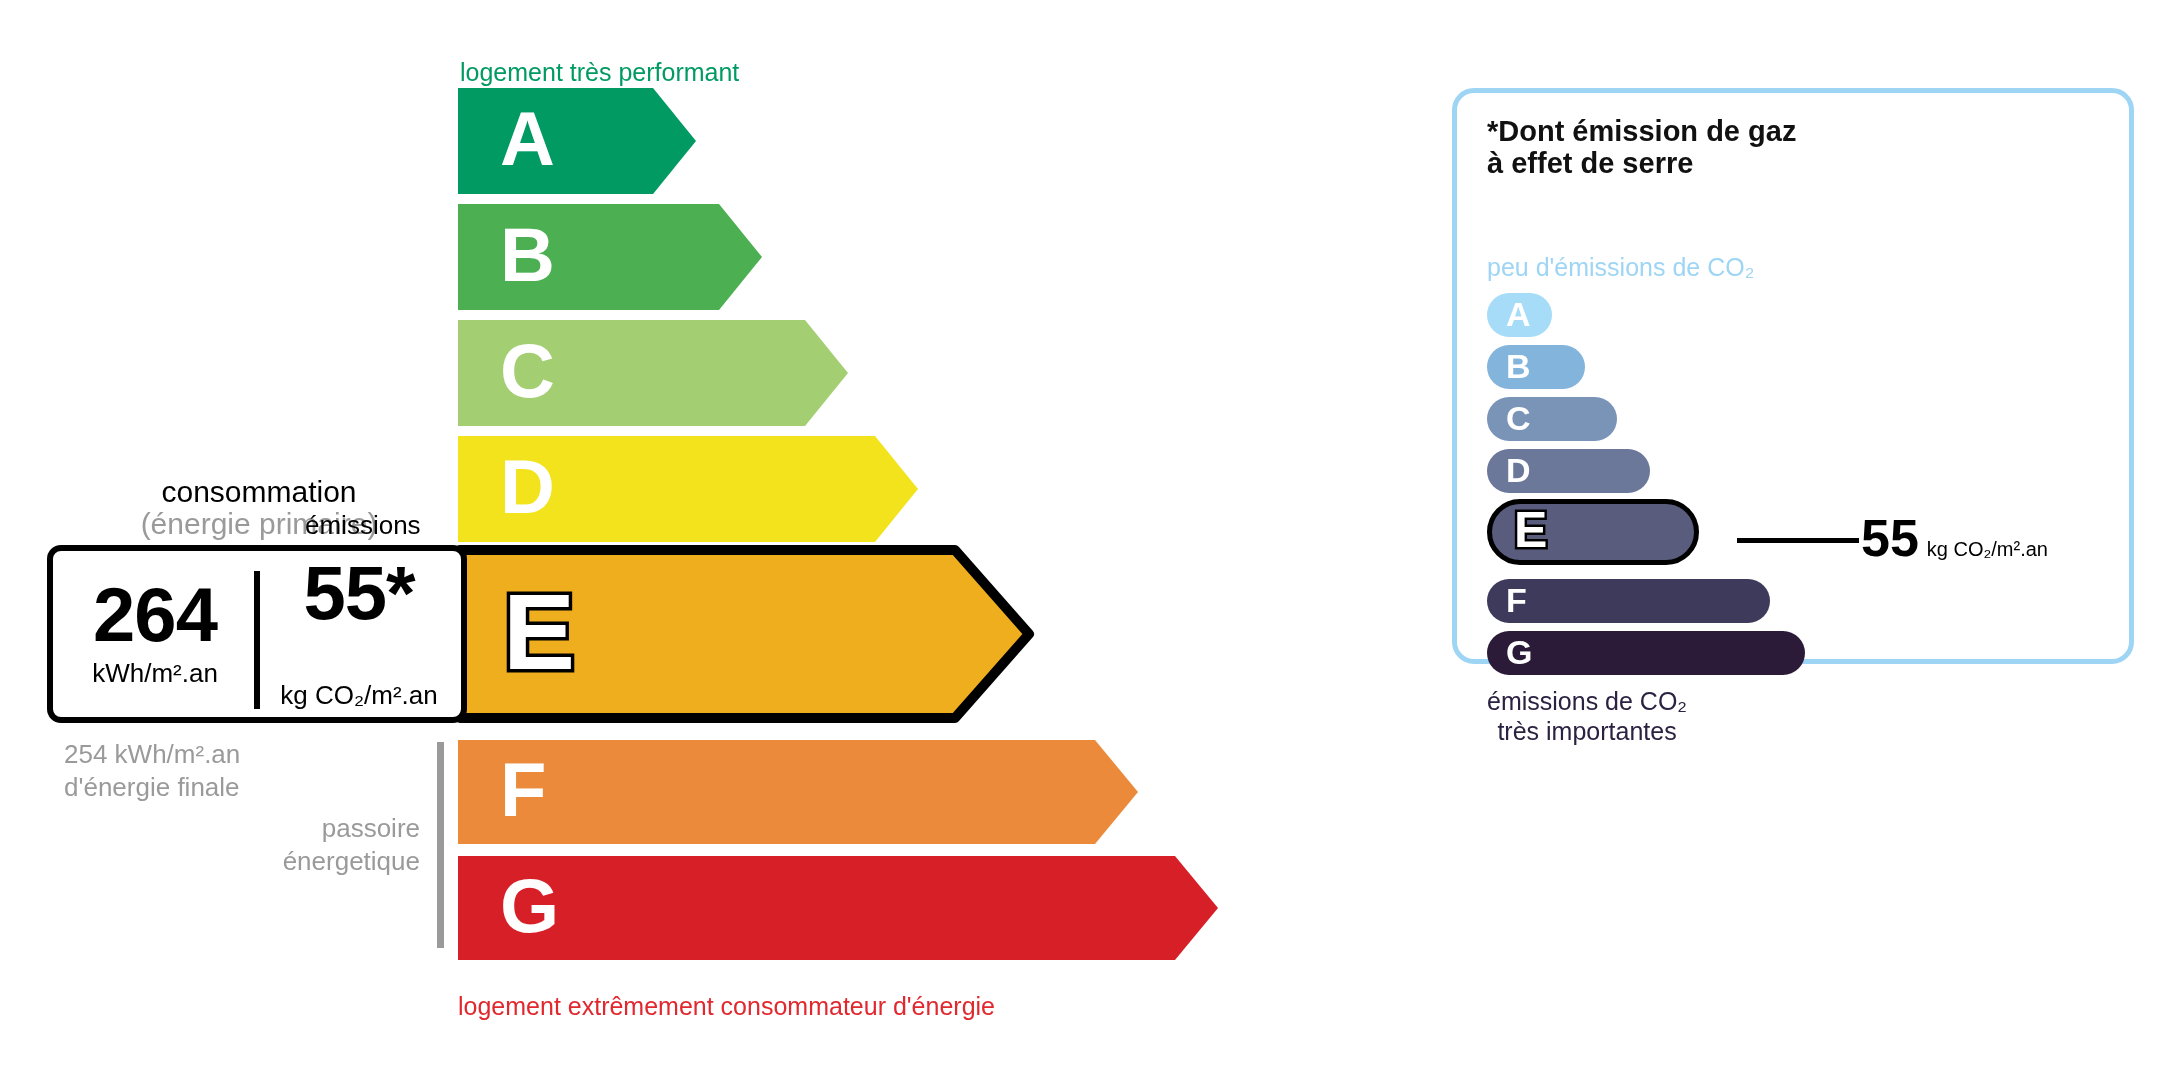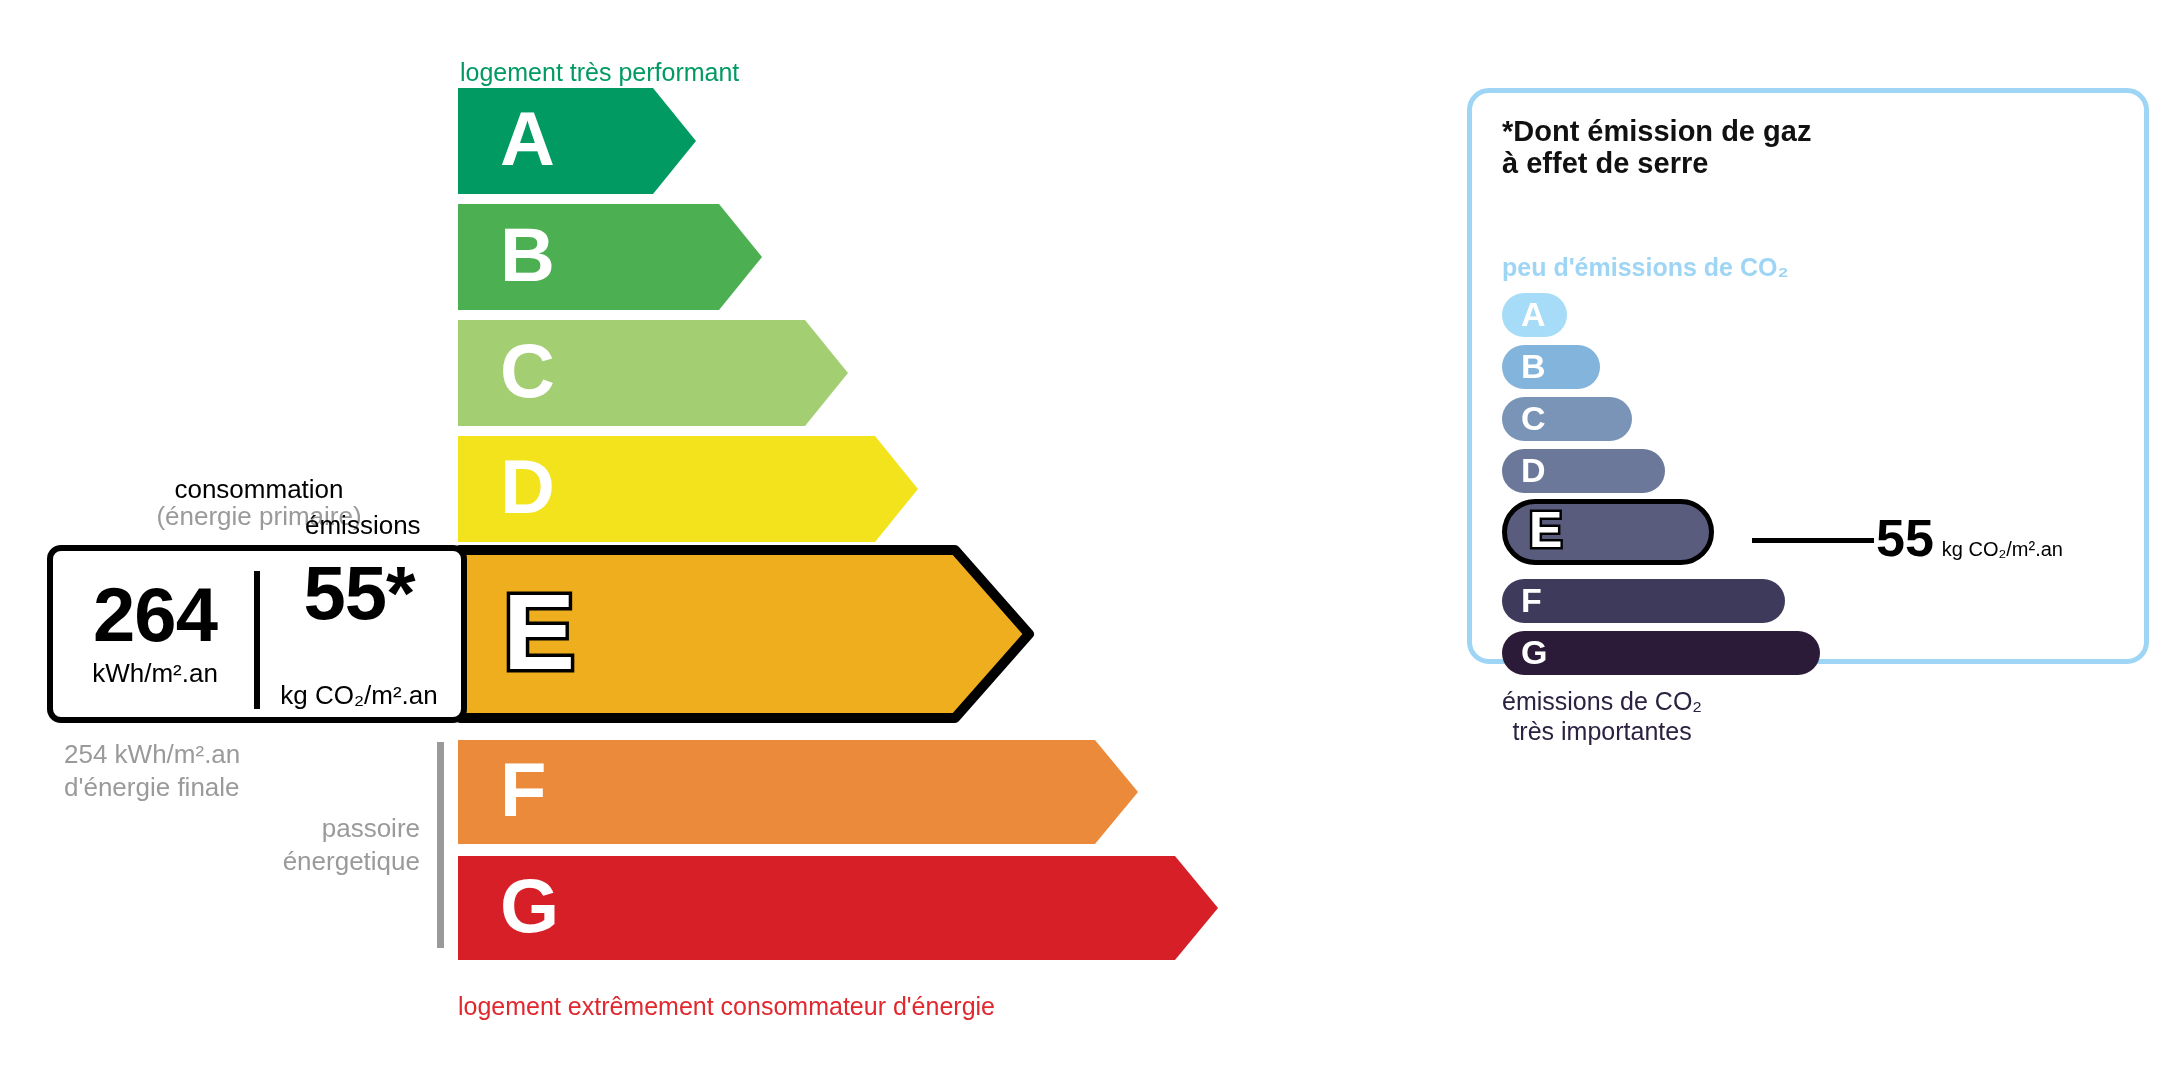--- a/index.html
+++ b/index.html
@@ -44,21 +44,21 @@
   }
   .vcell{position:absolute;top:0;height:100%;width:50%;
         display:flex;flex-direction:column;align-items:center;justify-content:center;}
   .vcell.left{left:0;}
   .vcell.right{right:0;gap:44px;}
   .vnum{font-size:76px;font-weight:bold;color:#000;line-height:0.95;letter-spacing:-1px;}
   .vunit{font-size:26px;color:#000;margin-top:6px;white-space:nowrap;}
 
   .lbl-consommation{
     position:absolute;left:64px;top:476px;width:390px;text-align:center;
-    font-size:26px;color:#000;line-height:1.05;
+    font-size:30px;color:#000;line-height:1.05;
   }
   .lbl-consommation .sub{color:#9a9a9a;display:block;}
   .lbl-emissions{
     position:absolute;left:305px;top:510px;
     font-size:26px;color:#000;white-space:nowrap;
   }
   .lbl-final{
     position:absolute;left:64px;top:738px;
     font-size:26px;color:#9a9a9a;line-height:1.25;white-space:nowrap;
   }
@@ -66,29 +66,29 @@
     position:absolute;left:180px;top:812px;width:240px;text-align:right;
     font-size:26px;color:#9a9a9a;line-height:1.25;
   }
   #passoire-rule{
     position:absolute;left:437px;top:742px;width:7px;height:206px;background:#9a9a9a;
   }
 
   
   #ges-panel{
     position:absolute;left:1452px;top:88px;width:682px;height:576px;
-    border:5px solid #9ED5F5;border-radius:22px;background:#fff;box-sizing:border-box;margin-left:15px;
+    border:5px solid #9ED5F5;border-radius:22px;background:#fff;box-sizing:border-box;
   }
   #ges-title{
     position:absolute;left:30px;top:22px;
     font-size:29px;font-weight:bold;color:#111;line-height:1.12;white-space:nowrap;
   }
   #ges-top-caption{
     position:absolute;left:30px;top:160px;
-    font-size:25px;color:#9ED5F5;white-space:nowrap;font-weight:bold;
+    font-size:25px;color:#9ED5F5;white-space:nowrap;
   }
   #ges-bottom-caption{
     position:absolute;left:30px;top:594px;
     font-size:25px;color:#2B2140;line-height:1.18;white-space:nowrap;text-align:center;
   }
   .gbar{
     position:absolute;left:30px;height:44px;border-radius:22px;
     box-sizing:border-box;
   }
   .gbar .gglyph{

